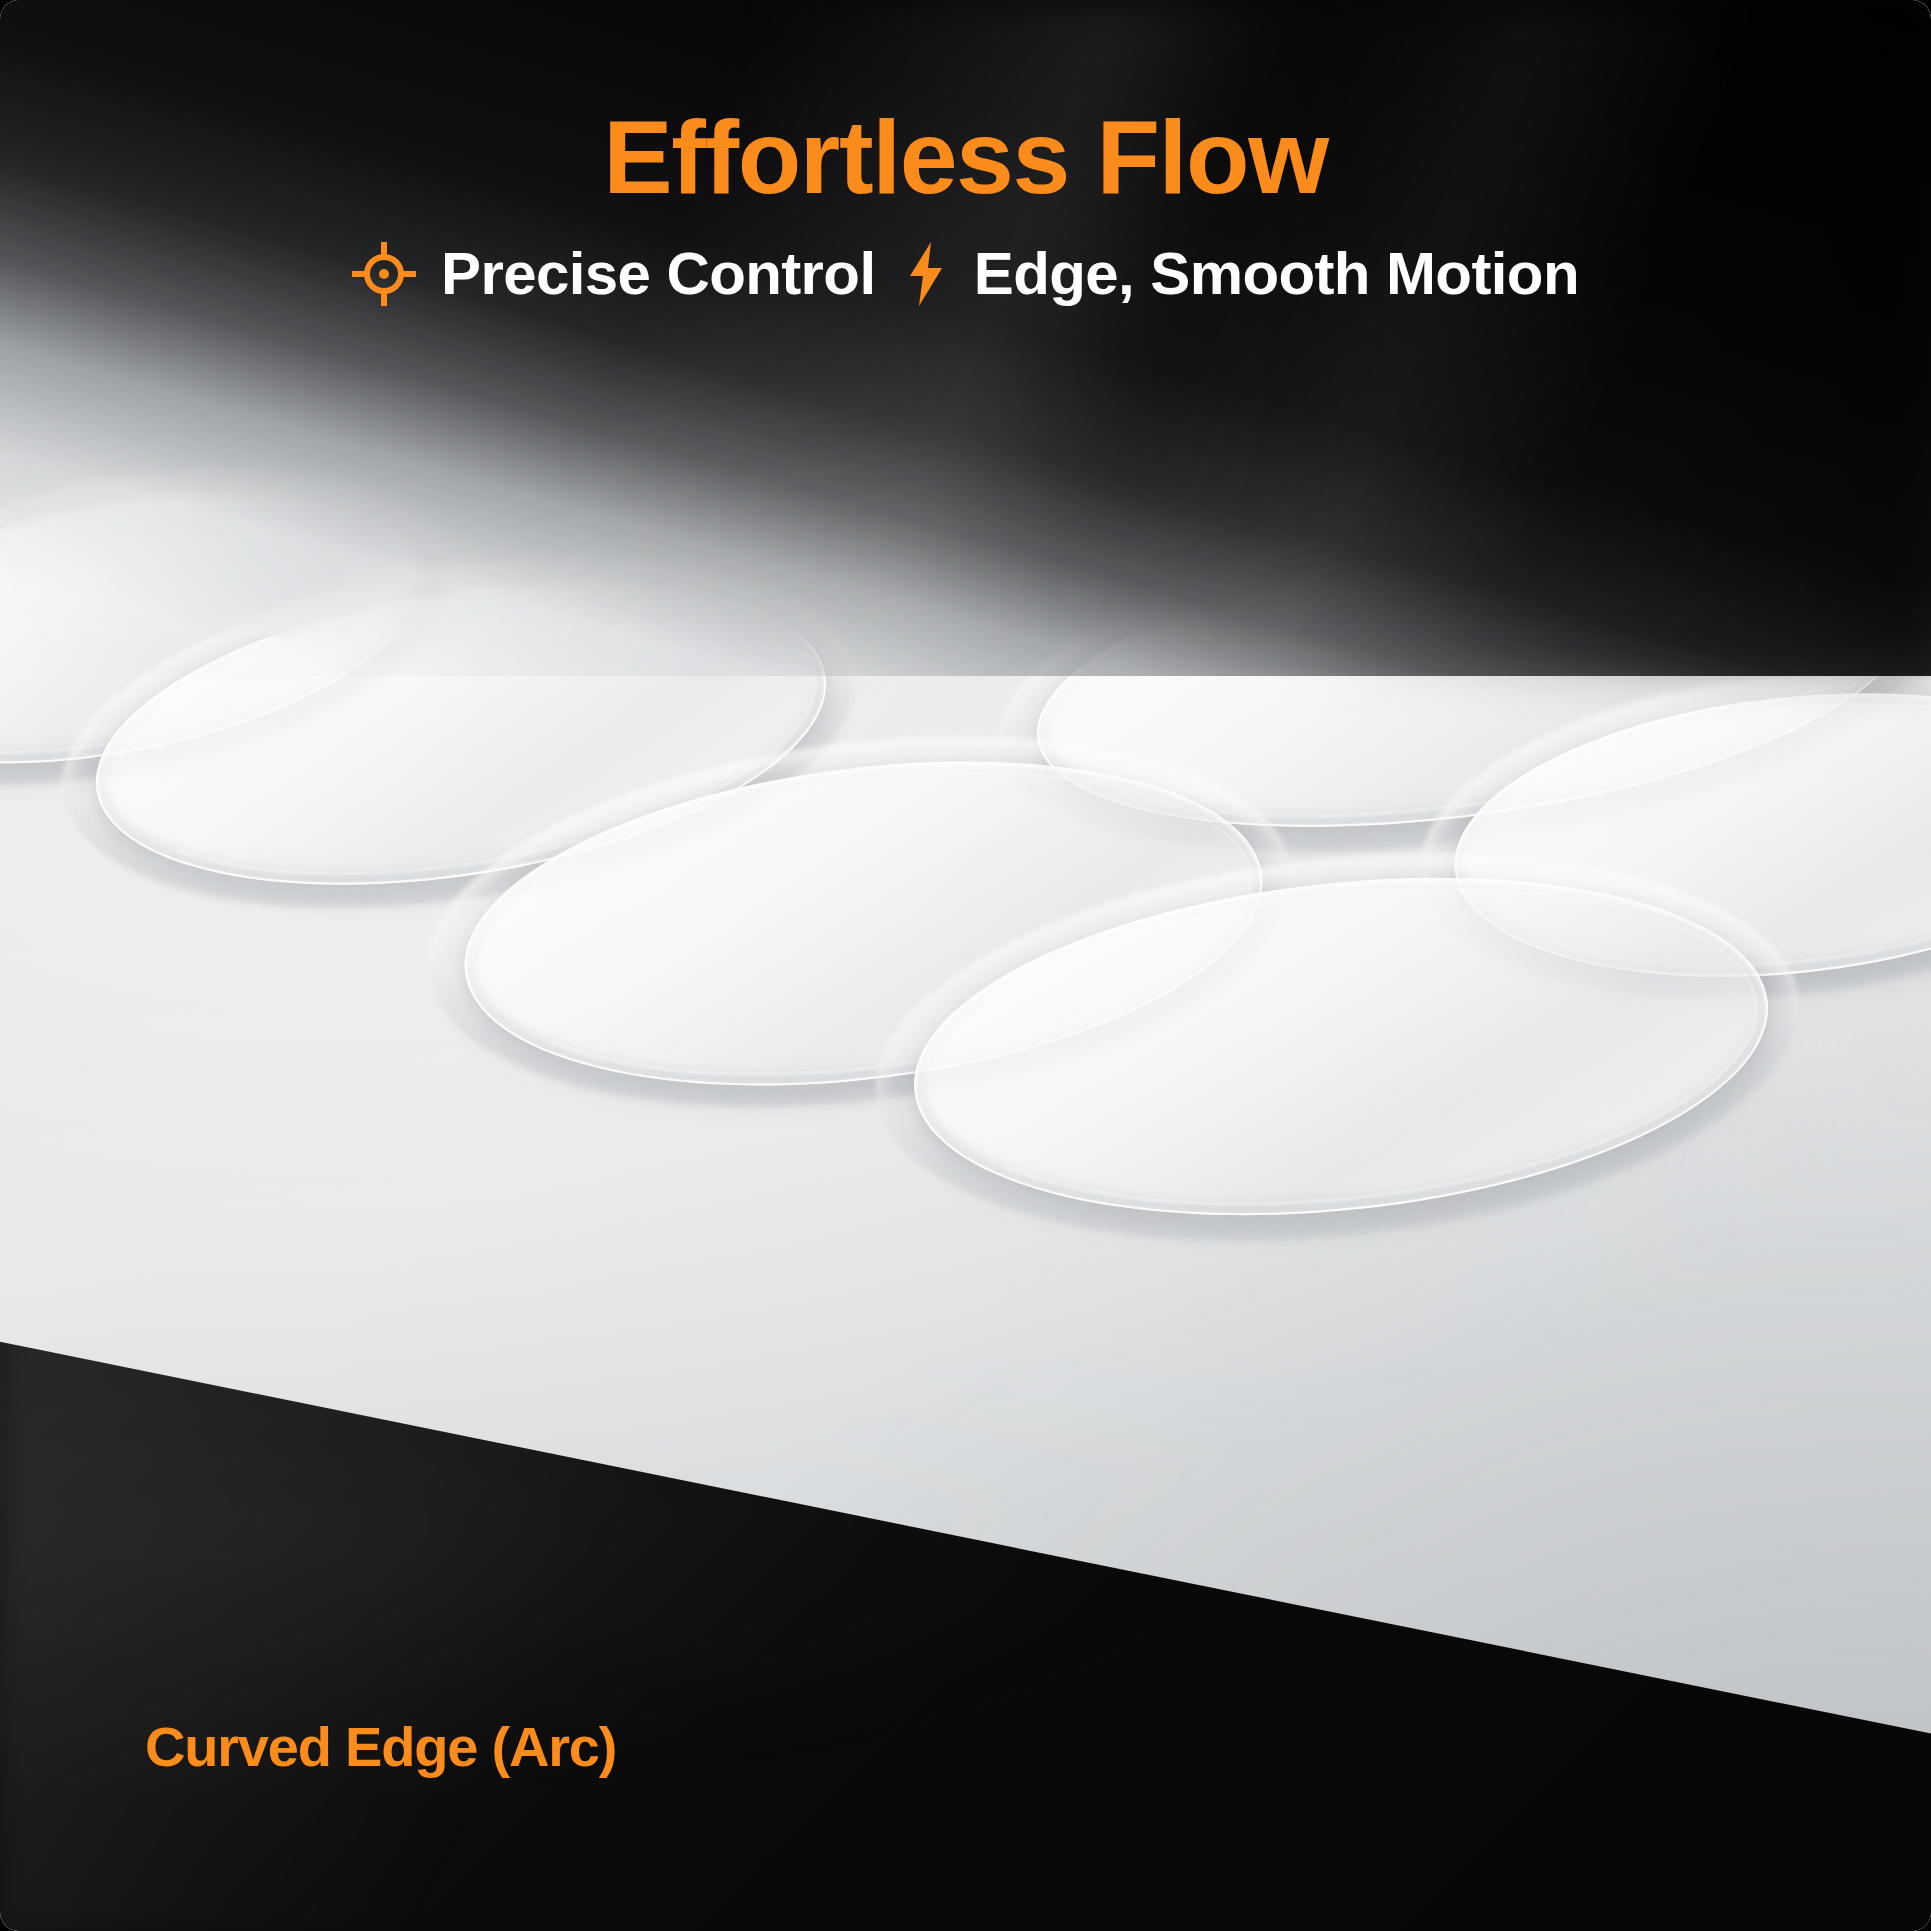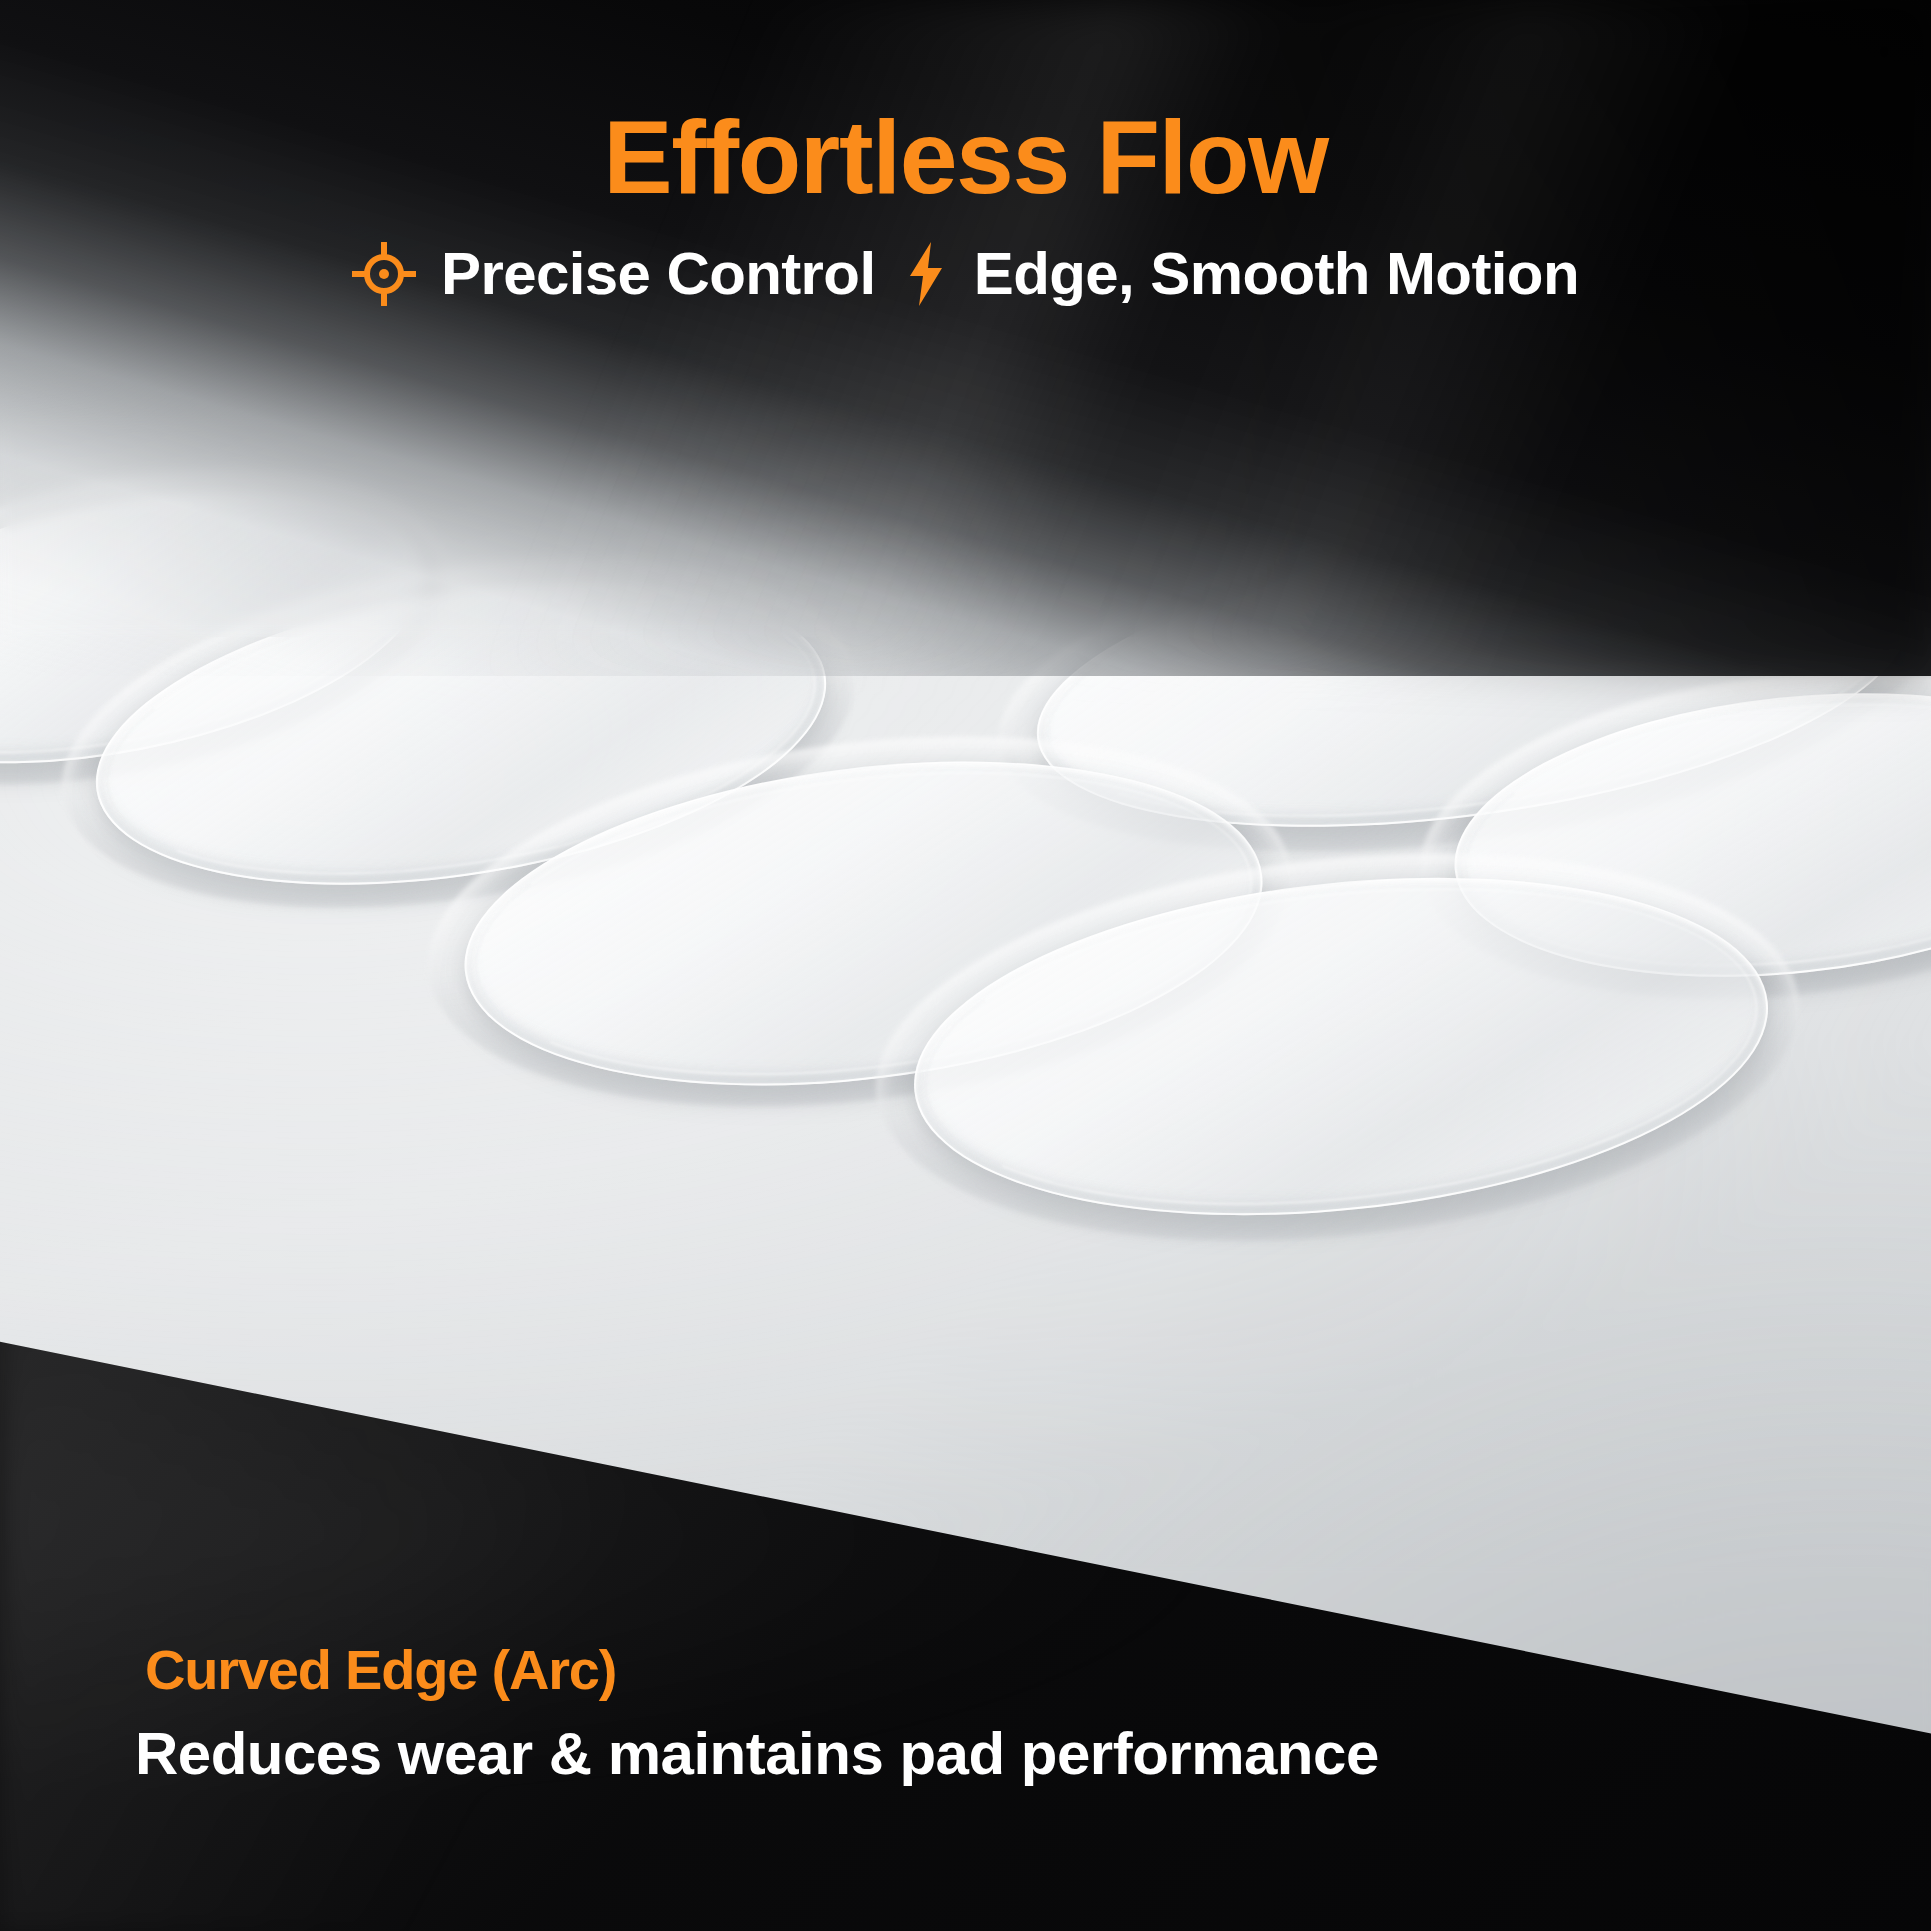--- a/index.html
+++ b/index.html
@@ -8,20 +8,21 @@
     padding: 0;
     background: #000;
   }
   #stage {
     position: relative;
     width: 1931px;
     height: 1931px;
     overflow: hidden;
     background: #701a75;
     font-family: "Liberation Sans", "DejaVu Sans", sans-serif;
+    border-radius: 19px;
     -webkit-font-smoothing: antialiased;
   }
 
   
   #photo {
     position: absolute;
     inset: 0;
     background: #d4d6d8;
   }
   
@@ -297,17 +298,16 @@
           <path d="M25 0 L4 34 L17 34 L13 64 L36 26 L22 26 Z" fill="#FB8C1B"></path>
         </svg>
       </span>
 
       <span class="sub-text">Edge, Smooth Motion</span>
     </div>
   </div>
 
   <div id="footer-text">
     <h2 id="footer-title">Curved Edge (Arc)</h2>
-    <p id="footer-sub">Reduces wear &amp; maintains pad performance</p>
   </div>
 
 </div>
 
 
 </body></html>

